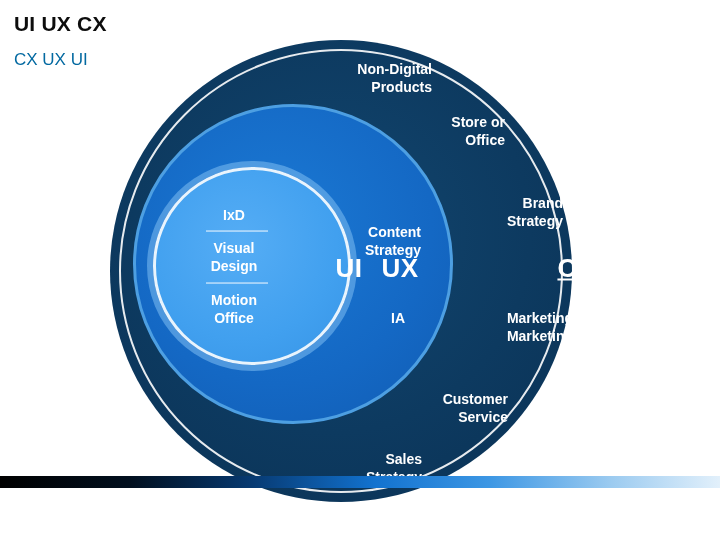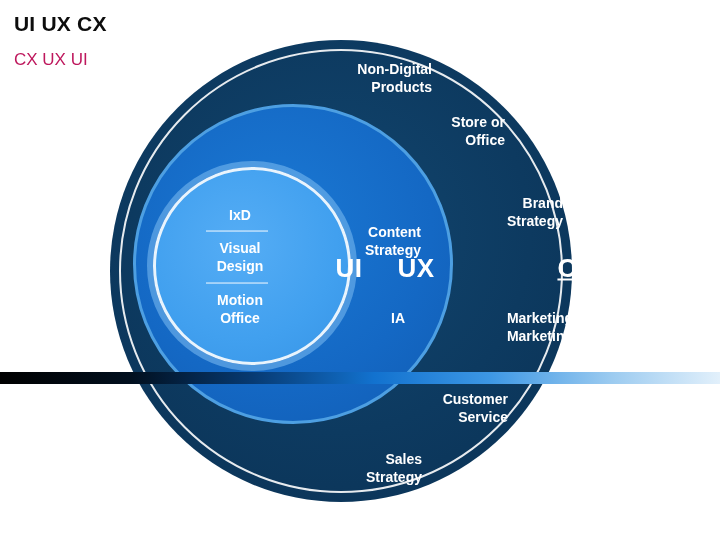--- a/index.html
+++ b/index.html
@@ -2,29 +2,29 @@
 <html><head>
 <meta charset="utf-8">
 <style>
   html, body { margin: 0; padding: 0; }
   body {
     width: 720px; height: 540px;
     font-family: "Liberation Sans", sans-serif;
     background: #ffffff;
     overflow: hidden;
   }
-  .slide { position: relative; width: 720px; height: 384px; background: #ffffff; }
+  .slide { position: relative; width: 720px; height: 488px; background: #ffffff; }
 
   .title {
     position: absolute; left: 14px; top: 12px;
     font-size: 21px; font-weight: 700; color: #0d0d0d; letter-spacing: .2px;
   }
   .subtitle {
     position: absolute; left: 14px; top: 50px;
-    font-size: 17px; font-weight: 400; color: #be185d;
+    font-size: 17px; font-weight: 400; color: #0369a1;
   }
 
   .circle { position: absolute; border-radius: 50%; }
 
   .cx-circle {
     left: 110px; top: 40px; width: 462px; height: 462px;
     background: radial-gradient(circle at 48% 42%, #12466f 0%, #0d3a60 55%, #0a3154 100%);
     z-index: 1;
   }
   .cx-ring {
@@ -62,27 +62,27 @@
   .lbl-sales     { left: 390px; top: 452px; width: 64px; margin-top: 16px; }
   .lbl-content   { left: 386px; top: 211px; width: 70px; margin-top: 30px; }
   .lbl-ia        { left: 385px; top: 318px; width: 40px; }
 
   .big {
     position: absolute; transform: translate(-50%, -50%);
     color: #ffffff; font-size: 26px; font-weight: 700; z-index: 4;
     letter-spacing: .5px;
   }
   .big-ui { left: 313px; top: 268px; margin-left: 36px; }
-  .big-ux { left: 416px; top: 268px; }
+  .big-ux { left: 400px; top: 268px; }
   .big-cx { left: 576px; top: 268px; text-decoration: underline; }
 
   .ui-stack {
     position: absolute; left: 237px; top: 266px;
     transform: translate(-50%, -50%);
-    display: flex; flex-direction: column; align-items: flex-end;
+    display: flex; flex-direction: column; align-items: flex-start;
     color: #ffffff; font-size: 14px; font-weight: 600;
     text-align: center; line-height: 1.3; z-index: 4;
   }
   .ui-stack .item-narrow { width: 56px; }
   .ui-sep {
     width: 62px; height: 1px; background: rgba(255,255,255,0.95);
     margin: 7px 0;
   }
 
   .bottom-bar {

